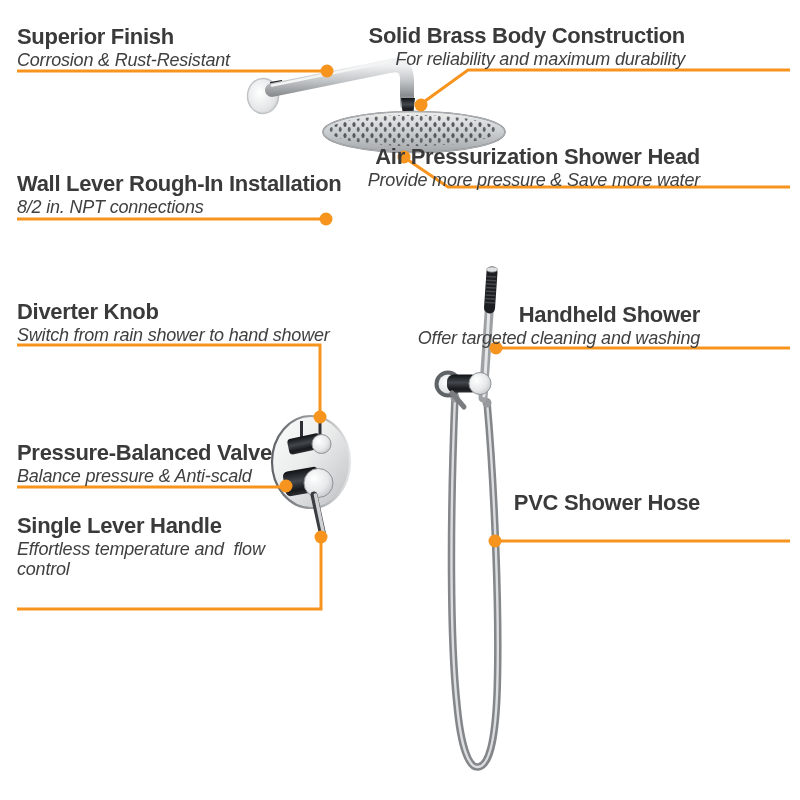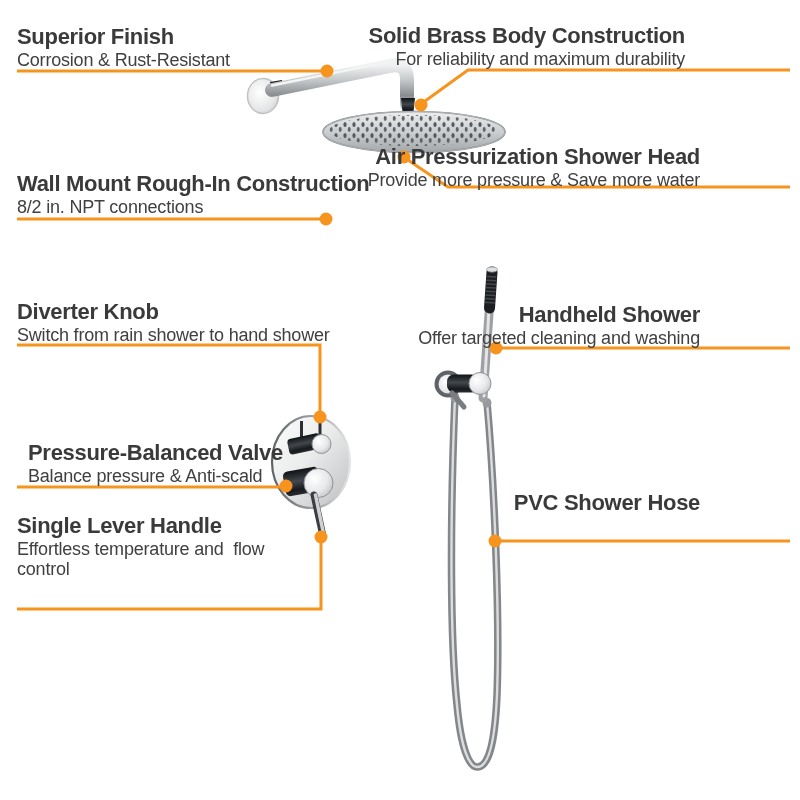--- a/index.html
+++ b/index.html
@@ -10,28 +10,28 @@
   }
   .stage{position:absolute;inset:0;width:712px;height:800px;}
   svg.art{position:absolute;left:0;top:0;}
   .callout{position:absolute;}
   .callout .title{
     font-size:22px;font-weight:bold;color:#3a3a3a;
     line-height:1.06;letter-spacing:-0.3px;white-space:nowrap;
   }
   .callout .subtitle{
     font-size:18px;color:#404040;line-height:1.1;margin-top:3px;
-    letter-spacing:-0.2px;white-space:pre-wrap;
+    letter-spacing:-0.2px;white-space:pre-wrap;font-style:italic;
   }
   .align-right{text-align:right;}
   
   .c-superior{left:17px;top:25px;}
   .c-wallmount{left:17px;top:172px;}
   .c-diverter{left:17px;top:300px;}
-  .c-pbv{left:17px;top:441px;margin-left:11px;}
+  .c-pbv{left:17px;top:441px;}
   .c-single{left:17px;top:514px;max-width:300px;}
   
   .c-brass{right:27px;top:24px;}
   .c-air{right:12px;top:145px;}
   .c-handheld{right:12px;top:303px;margin-left:15px;}
   .c-pvc{right:12px;top:491px;}
 </style>
 </head>
 <body>
 
@@ -179,21 +179,21 @@
     <div class="title">Superior Finish</div>
     <div class="subtitle">Corrosion &amp; Rust-Resistant</div>
   </div>
 
   <div class="callout c-brass align-right">
     <div class="title">Solid Brass Body Construction</div>
     <div class="subtitle">For reliability and maximum durability</div>
   </div>
 
   <div class="callout c-wallmount">
-    <div class="title">Wall Mount Rough-In Construction</div>
+    <div class="title">Wall Lever Rough-In Installation</div>
     <div class="subtitle">8/2 in. NPT connections</div>
   </div>
 
   <div class="callout c-diverter">
     <div class="title">Diverter Knob</div>
     <div class="subtitle">Switch from rain shower to hand shower</div>
   </div>
 
   <div class="callout c-air align-right">
     <div class="title">Air Pressurization Shower Head</div>

